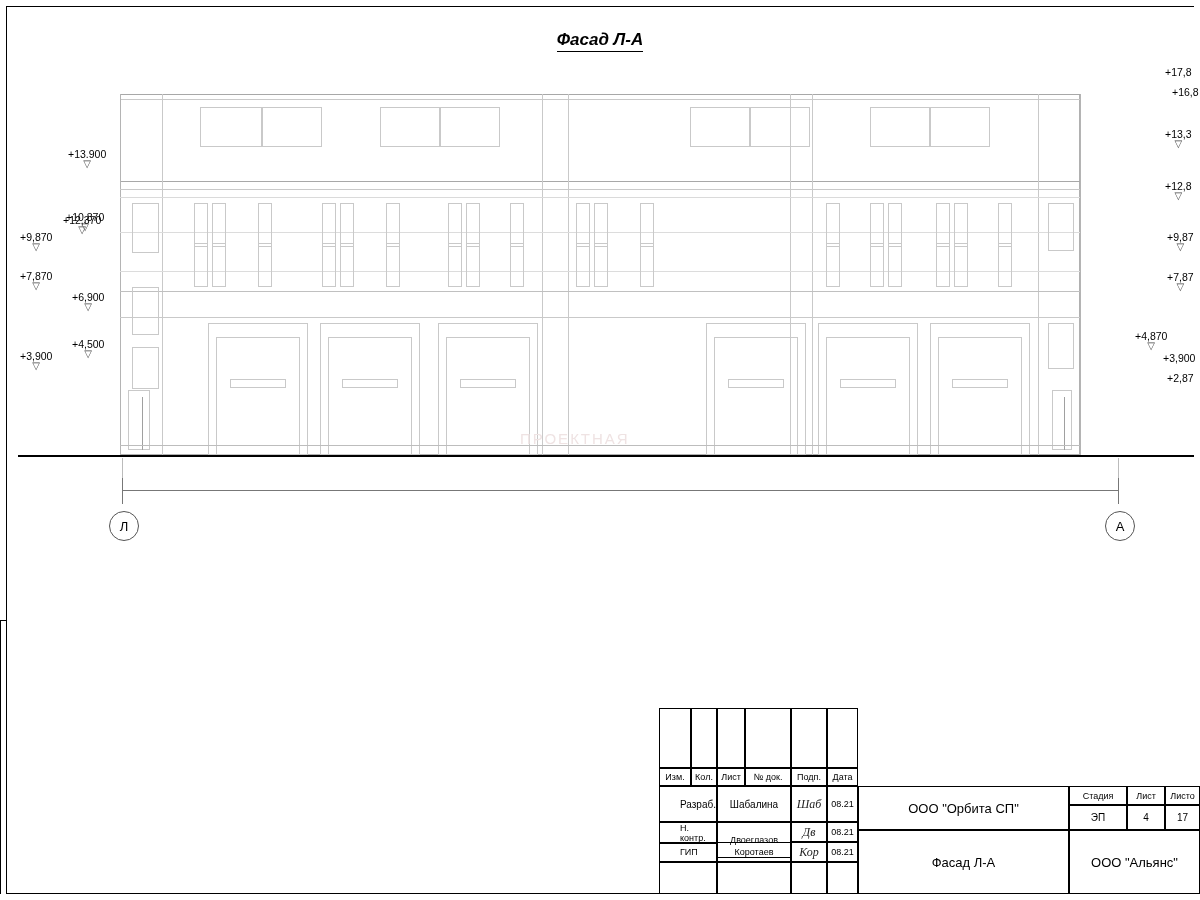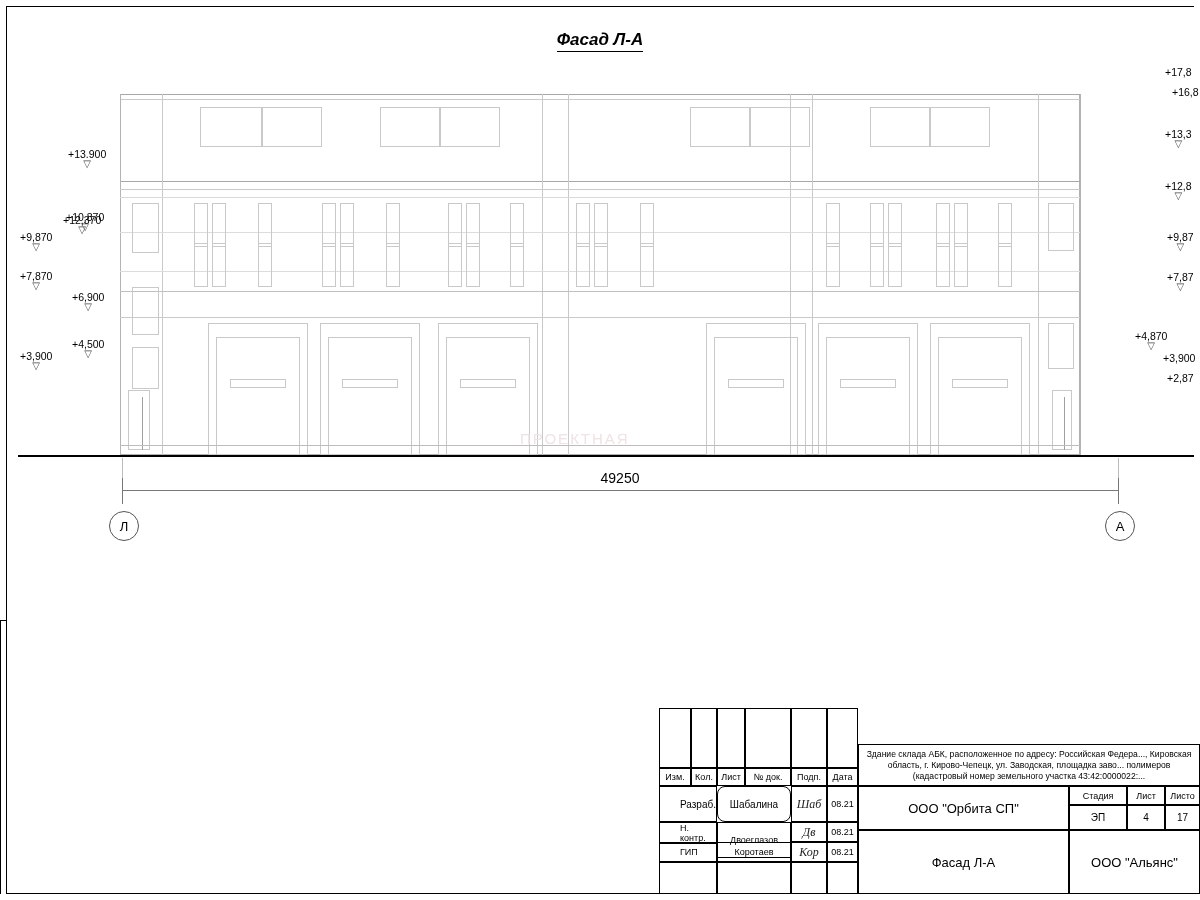--- a/index.html
+++ b/index.html
@@ -252,42 +252,38 @@
   </div>
   <div class="mark-r" style="left:1167px;top:372px;">
     <span>+2,87</span>
   </div>
 
   <div class="dim-ext" style="left:122px;top:458px;height:38px;"></div>
   <div class="dim-ext" style="left:1118px;top:458px;height:38px;"></div>
   <div class="dim-line"></div>
   <div class="dim-tick" style="left:122px;top:478px;"></div>
   <div class="dim-tick" style="left:1118px;top:478px;"></div>
-  <div class="dim-text" style="left:122px;width:996px;top:470px;">49250</div>
 
   <div class="axis" style="left:109px;top:511px;">
     <span>Л</span>
   </div>
   <div class="axis" style="left:1105px;top:511px;">
     <span>А</span>
   </div>
 
   <div class="stamp">
 
     <div class="cell" style="left:0;top:0;width:32px;height:60px;"></div>
     <div class="cell" style="left:32px;top:0;width:26px;height:60px;"></div>
     <div class="cell" style="left:58px;top:0;width:28px;height:60px;"></div>
     <div class="cell" style="left:86px;top:0;width:46px;height:60px;"></div>
     <div class="cell" style="left:132px;top:0;width:36px;height:60px;"></div>
     <div class="cell" style="left:168px;top:0;width:31px;height:60px;"></div>
 
 
-    <div class="cell descr" style="left:199px;top:36px;width:342px;height:42px;">
-      <span>Здание склада АБК, расположенное по адресу: Российская Федера..., Кировская область, г. Кирово-Чепецк, ул. Заводская, площадка заво... полимеров (кадастровый номер земельного участка 43:42:0000022:...</span>
-    </div>
 
     <div class="cell small" style="left:0;top:60px;width:32px;height:18px;">
       <span>Изм.</span>
       </div>
     <div class="cell small" style="left:32px;top:60px;width:26px;height:18px;">
       <span>Кол.</span>
       </div>
     <div class="cell small" style="left:58px;top:60px;width:28px;height:18px;">
       <span>Лист</span>
       </div>
@@ -297,21 +293,21 @@
     <div class="cell small" style="left:132px;top:60px;width:36px;height:18px;">
       <span>Подп.</span>
       </div>
     <div class="cell small" style="left:168px;top:60px;width:31px;height:18px;">
       <span>Дата</span>
       </div>
 
     <div class="cell left" style="left:0;top:78px;width:58px;height:36px;">
       <span>Разраб.</span>
       </div>
-    <div class="cell" style="left:58px;top:78px;width:74px;height:36px;border-radius:8px;">
+    <div class="cell" style="left:58px;top:78px;width:74px;height:36px;">
       <span>Шабалина</span>
       </div>
     <div class="cell sig" style="left:132px;top:78px;width:36px;height:36px;">
       <span>Шаб</span>
       </div>
     <div class="cell small" style="left:168px;top:78px;width:31px;height:36px;">
       <span>08.21</span>
       </div>
 
     <div class="cell left small" style="left:0;top:114px;width:58px;height:22px;">

